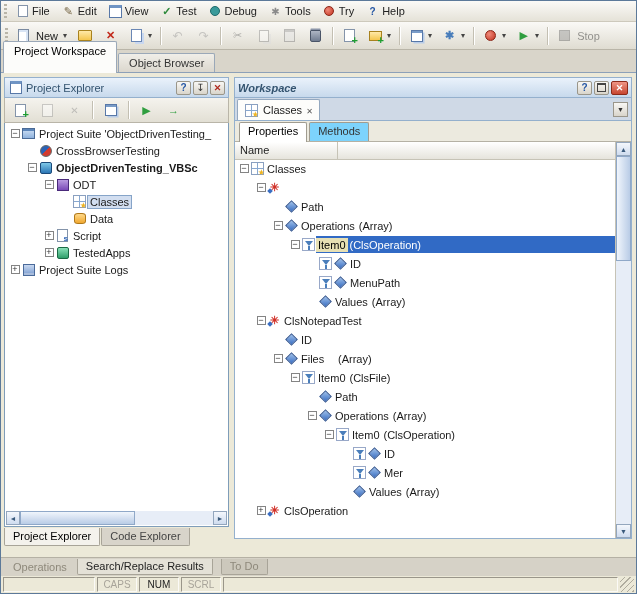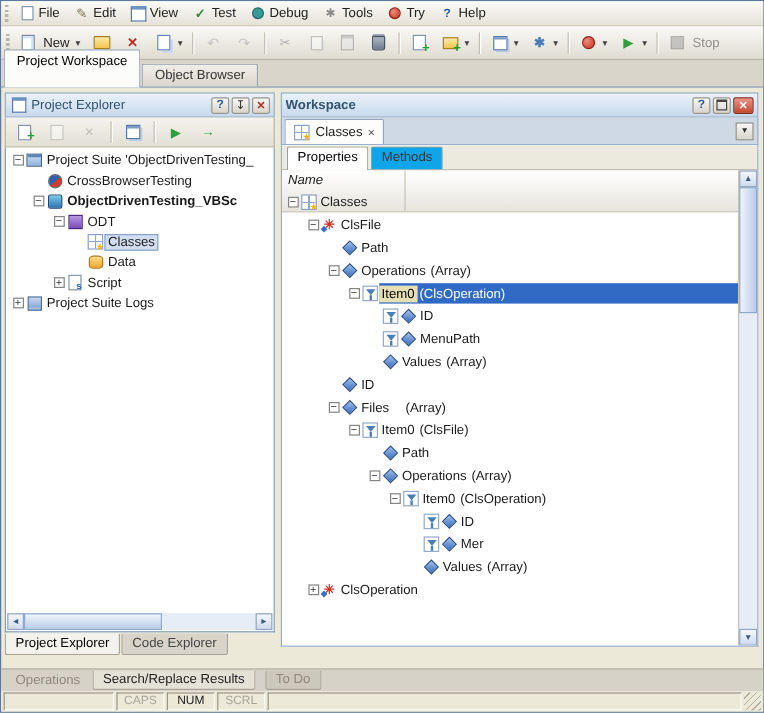--- a/index.html
+++ b/index.html
@@ -29,21 +29,21 @@
 .mtab{padding:3px 10px;border:1px solid #9aa8b8;border-bottom:none;background:linear-gradient(#f0eee8,#dbd7cd);margin-right:1px;border-radius:2px 2px 0 0;color:#333;}
 .mtab.active{background:#fcfcfa;margin-bottom:-1px;padding-bottom:16px;color:#000;}
 
 
 .left-panel{position:absolute;left:3px;top:76px;width:225px;height:469px;display:flex;flex-direction:column;}
 .splitter{position:absolute;left:228px;top:76px;width:5px;height:462px;}
 .right-panel{position:absolute;left:233px;right:4px;top:76px;height:462px;display:flex;flex-direction:column;}
 
 .panel-hd{height:21px;background:linear-gradient(#eaf2fb,#c7d9ec);border:1px solid #94b0cd;display:flex;align-items:center;padding:0 3px;gap:3px;flex:none;}
 .panel-title{flex:1;color:#33536f;white-space:nowrap;overflow:hidden;}
-.panel-title.bold{font-weight:bold;}
+.panel-title.bold{font-weight:bold;font-style:italic;}
 .hbtn{width:15px;height:14px;display:inline-flex;align-items:center;justify-content:center;background:linear-gradient(#f8f7f4,#d9d5cb);border:1px solid #9a968a;border-radius:2px;flex:none;position:relative;}
 .hbtn.red{width:17px;background:linear-gradient(#ef9585,#c74631);border-color:#8c2a1a;}
 
 
 .pe-toolbar{height:25px;background:linear-gradient(#f5f3ee,#e2dfd4);border:1px solid #b9b5a8;border-top:none;display:flex;align-items:center;padding:0 3px;gap:2px;flex:none;}
 .pe-treebox{flex:1;border:1px solid #7f9db9;border-top:none;background:#fff;position:relative;overflow:hidden;}
 .pe-tree{position:absolute;inset:2px 1px 15px 1px;overflow:hidden;}
 .trow{display:flex;align-items:center;height:17px;white-space:nowrap;}
 .texp{width:12px;flex:none;display:flex;align-items:center;justify-content:center;}
 .exp-box{width:9px;height:9px;border:1px solid #848484;background:#fff;display:inline-flex;align-items:center;justify-content:center;}
@@ -66,23 +66,23 @@
 .ptab.active{background:#f4f2ec;color:#000;}
 
 
 .ws-tabrow{height:23px;background:#cfd9e6;border:1px solid #94b0cd;border-top:none;display:flex;align-items:flex-end;padding:2px 2px 0;position:relative;flex:none;}
 .ws-tab{display:flex;align-items:center;gap:4px;background:#fdfdfb;border:1px solid #94a8bf;border-bottom:none;padding:2px 6px;height:21px;border-radius:2px 2px 0 0;}
 .tabx::before{content:"✕";font-size:8px;color:#555;}
 .tab-dd{position:absolute;right:3px;top:4px;width:15px;height:15px;background:linear-gradient(#f8f7f4,#d9d5cb);border:1px solid #9a968a;display:flex;align-items:center;justify-content:center;font-size:7px;color:#333;}
 .tab-dd::before{content:"▼";}
 .ws-body{flex:1;border:1px solid #94b0cd;border-top:none;background:#fff;position:relative;overflow:hidden;}
 .ws-subtabs{position:absolute;top:0;left:0;right:0;height:21px;background:#eceadf;border-bottom:1px solid #b5b1a4;display:flex;align-items:flex-end;padding:2px 4px 0;gap:2px;}
-.stab{padding:2px 8px;border:1px solid #a09c90;border-bottom:none;background:#0ea5e9;border-radius:2px 2px 0 0;color:#333;height:19px;}
+.stab{padding:2px 8px;border:1px solid #a09c90;border-bottom:none;background:#7dd3fc;border-radius:2px 2px 0 0;color:#333;height:19px;}
 .stab.active{background:#fff;margin-bottom:-1px;height:20px;color:#000;}
-.grid-header{position:absolute;top:21px;left:0;right:4px;height:35px;display:flex;background:linear-gradient(#fff,#e6e4dc);border-bottom:1px solid #c6c3b6;font-style:italic;}
+.grid-header{position:absolute;top:21px;left:0;right:4px;height:18px;display:flex;background:linear-gradient(#fff,#e6e4dc);border-bottom:1px solid #c6c3b6;}
 .gh{padding:2px 5px;color:#222;}
 .gh-name{width:103px;border-right:1px solid #c6c3b6;}
 .gh-value{flex:1;}
 .grid-rows{position:absolute;top:38px;left:0;right:16px;bottom:0;overflow:hidden;}
 .grow{display:flex;align-items:center;height:19px;white-space:nowrap;}
 .gpre{display:flex;align-items:center;flex:none;}
 .gsel{flex:1;display:flex;align-items:center;height:17px;}
 .gwrap{display:inline-flex;align-items:center;}
 .glabel{padding:1px 2px;}
 .gvalue{padding:1px 2px;}
@@ -360,20 +360,27 @@
             <span class="ic ic-data-icon"></span>
             <span class="tlabel">Data</span>
           </div>
           <div class="trow" style="padding-left: 37px;">
             <span class="texp">
               <span class="exp-box exp-plus"></span>
             </span>
             <span class="ic ic-script-icon"></span>
             <span class="tlabel">Script</span>
           </div>
+          <div class="trow" style="padding-left: 37px;">
+            <span class="texp">
+              <span class="exp-box exp-plus"></span>
+            </span>
+            <span class="ic ic-testedapps-icon"></span>
+            <span class="tlabel">TestedApps</span>
+          </div>
           <div class="trow" style="padding-left: 3px;">
             <span class="texp">
               <span class="exp-box exp-plus"></span>
             </span>
             <span class="ic ic-logs-icon"></span>
             <span class="tlabel">Project Suite Logs</span>
           </div>
         </div>
       <div class="hscroll">
         <span class="sbtn left"></span>
@@ -436,26 +443,20 @@
               <span class="gvalue"></span>
             </span>
           </div>
           <div class="grow">
             <span class="gpre" style="padding-left: 20px;">
               <span class="texp">
                 <span class="exp-box exp-minus"></span>
               </span>
               <span class="ic ic-class-icon"></span>
             </span>
-            <span class="gsel">
-              <span class="gwrap" style="min-width: 54px;">
-                <span class="glabel">ClsFile</span>
-              </span>
-              <span class="gvalue"></span>
-            </span>
           </div>
           <div class="grow">
             <span class="gpre" style="padding-left: 37px;">
               <span class="texp"></span>
               <span class="ic ic-property-icon"></span>
             </span>
             <span class="gsel">
               <span class="gwrap" style="min-width: 37px;">
                 <span class="glabel">Path</span>
               </span>
@@ -519,20 +520,34 @@
           <div class="grow">
             <span class="gpre" style="padding-left: 71px;">
               <span class="texp"></span>
               <span class="ic ic-property-icon"></span>
             </span>
             <span class="gsel">
               <span class="gwrap" style="min-width: 3px;">
                 <span class="glabel">Values</span>
               </span>
               <span class="gvalue">(Array)</span>
+            </span>
+          </div>
+          <div class="grow">
+            <span class="gpre" style="padding-left: 20px;">
+              <span class="texp">
+                <span class="exp-box exp-minus"></span>
+              </span>
+              <span class="ic ic-class-icon"></span>
+            </span>
+            <span class="gsel">
+              <span class="gwrap" style="min-width: 54px;">
+                <span class="glabel">ClsNotepadTest</span>
+              </span>
+              <span class="gvalue"></span>
             </span>
           </div>
           <div class="grow">
             <span class="gpre" style="padding-left: 37px;">
               <span class="texp"></span>
               <span class="ic ic-property-icon"></span>
             </span>
             <span class="gsel">
               <span class="gwrap" style="min-width: 37px;">
                 <span class="glabel">ID</span>

